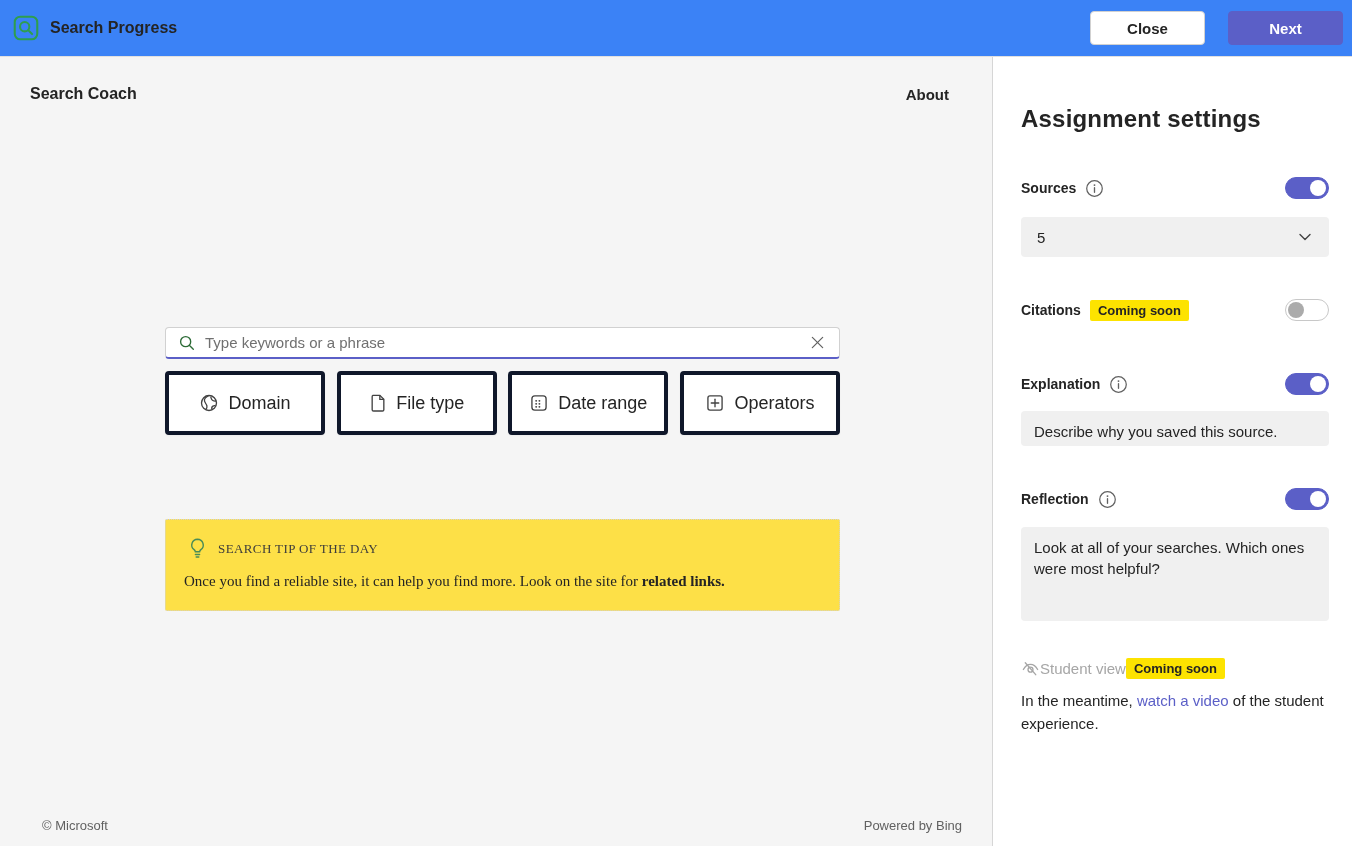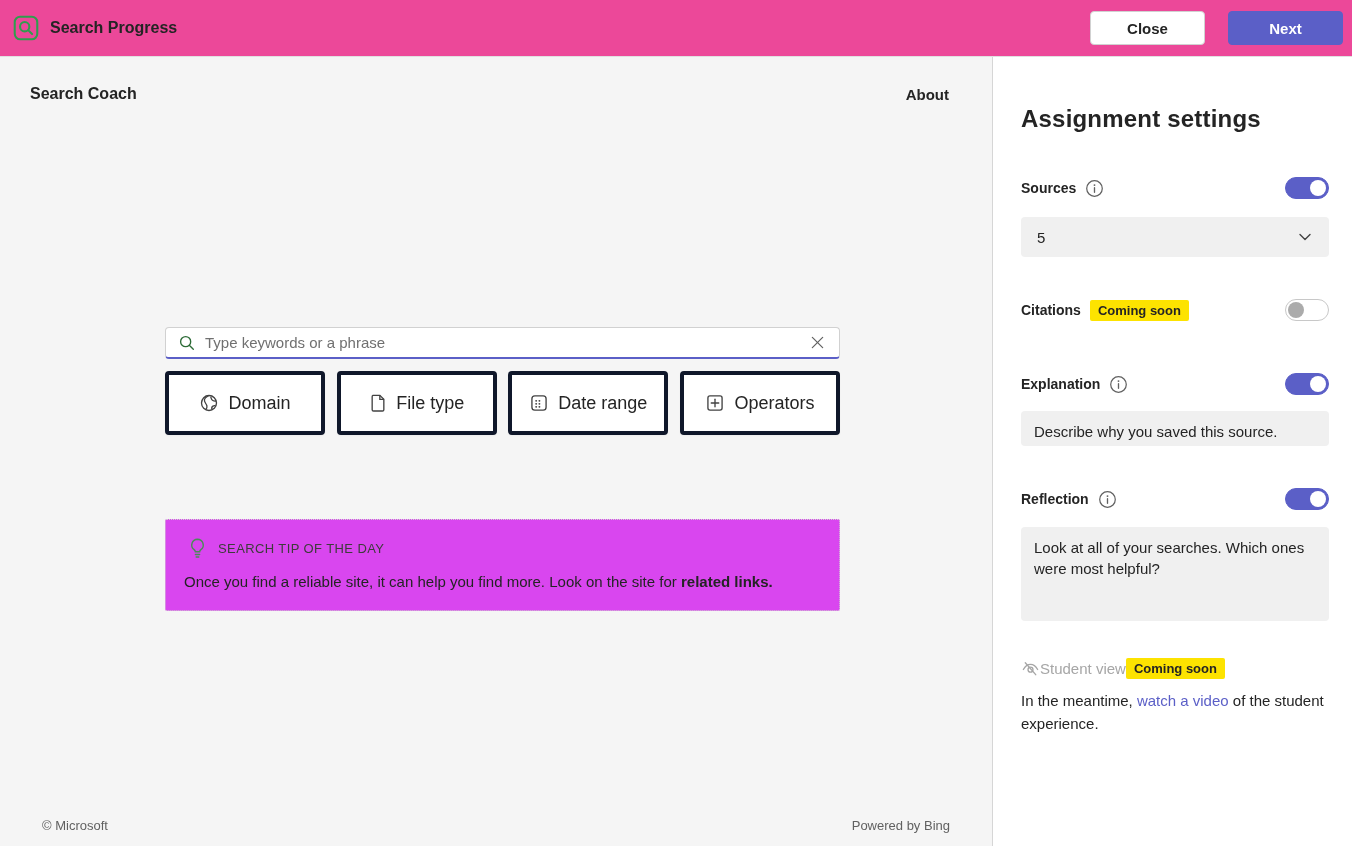--- a/index.html
+++ b/index.html
@@ -6,21 +6,21 @@
     --accent:#5b5fc7;
     --brand_green:#2e9e4e;
     --badge_yellow:#fde300;
     --muted:#a6a6a6;
   }
   *{box-sizing:border-box;margin:0;padding:0;}
   html,body{width:1352px;height:846px;overflow:hidden;}
   body{font-family:"Liberation Sans","DejaVu Sans",sans-serif;color:#242424;background:#fff;}
 
   
-  .app-header{height:57px;display:flex;align-items:center;background:#ec4899;border-bottom:1px solid #e0e0e0;padding:0 9px 0 13px;}
+  .app-header{height:57px;display:flex;align-items:center;background:#3b82f6;border-bottom:1px solid #e0e0e0;padding:0 9px 0 13px;}
   .app-logo{width:26px;height:26px;display:inline-flex;flex:none;}
   .app-title{font-size:16px;font-weight:bold;margin-left:11px;}
   .header-actions{margin-left:auto;display:flex;gap:23px;align-items:center;}
   .btn{height:34px;width:115px;border-radius:4px;font-size:15px;font-weight:bold;display:flex;align-items:center;justify-content:center;cursor:pointer;font-family:inherit;}
   .btn-secondary{background:#fff;border:1px solid #d1d1d1;color:#242424;}
   .btn-primary{background:var(--accent);border:1px solid var(--accent);color:#fff;}
 
   
   .content{display:flex;height:789px;}
   .main{width:993px;flex:none;background:#f5f5f5;position:relative;border-right:1px solid #d6d6d6;}
@@ -34,27 +34,27 @@
 
   .search-box{height:32px;background:#fff;border:1px solid #d1d1d1;border-bottom:2px solid var(--accent);border-radius:4px;display:flex;align-items:center;padding:0 12px;}
   .search-box input{flex:1;border:none;outline:none;font-size:15px;margin-left:9px;font-family:inherit;color:#242424;background:transparent;}
   .search-box input::placeholder{color:#707070;}
   .icon{display:inline-flex;flex:none;align-items:center;justify-content:center;}
   .clear-btn{cursor:pointer;padding:2px;}
 
   .filter-row{display:flex;justify-content:space-between;margin-top:12px;}
   .filter-btn{width:160px;height:64px;background:#fff;border:4px solid #0f172a;border-radius:4px;display:flex;align-items:center;justify-content:center;gap:9px;font-size:18px;color:#242424;cursor:pointer;box-shadow:0 1px 2px rgba(0,0,0,0.04);font-family:inherit;}
 
-  .tip-box{margin-top:84px;background:#d946ef;border:1px dotted #d2d2d2;border-radius:2px;padding:17px 18px 20px 18px;}
+  .tip-box{margin-top:84px;background:#fde047;border:1px dotted #d2d2d2;border-radius:2px;padding:17px 18px 20px 18px;font-family:Liberation Serif, serif;}
   .tip-title-row{display:flex;align-items:center;gap:12px;padding-left:5px;}
   .tip-title{font-size:13px;letter-spacing:0.4px;color:#3d3c3b;}
   .tip-body{margin-top:13px;font-size:15px;color:#242424;}
   .tip-body b{font-weight:bold;}
 
-  .main-footer{position:absolute;left:0;right:12px;bottom:13px;display:flex;justify-content:space-between;padding:0 30px 0 42px;font-size:13px;color:#616161;}
+  .main-footer{position:absolute;left:0;right:0;bottom:13px;display:flex;justify-content:space-between;padding:0 30px 0 42px;font-size:13px;color:#616161;}
 
   
   .sb-title{font-size:24px;font-weight:bold;margin-top:48px;letter-spacing:0.2px;}
   .sb-row{display:flex;align-items:center;justify-content:space-between;}
   .sb-left{display:flex;align-items:center;gap:9px;}
   .sb-label{font-size:14px;font-weight:bold;color:#242424;}
   .row-sources{margin-top:44px;}
   .row-citations{margin-top:42px;}
   .row-explanation{margin-top:52px;}
   .row-reflection{margin-top:42px;}

